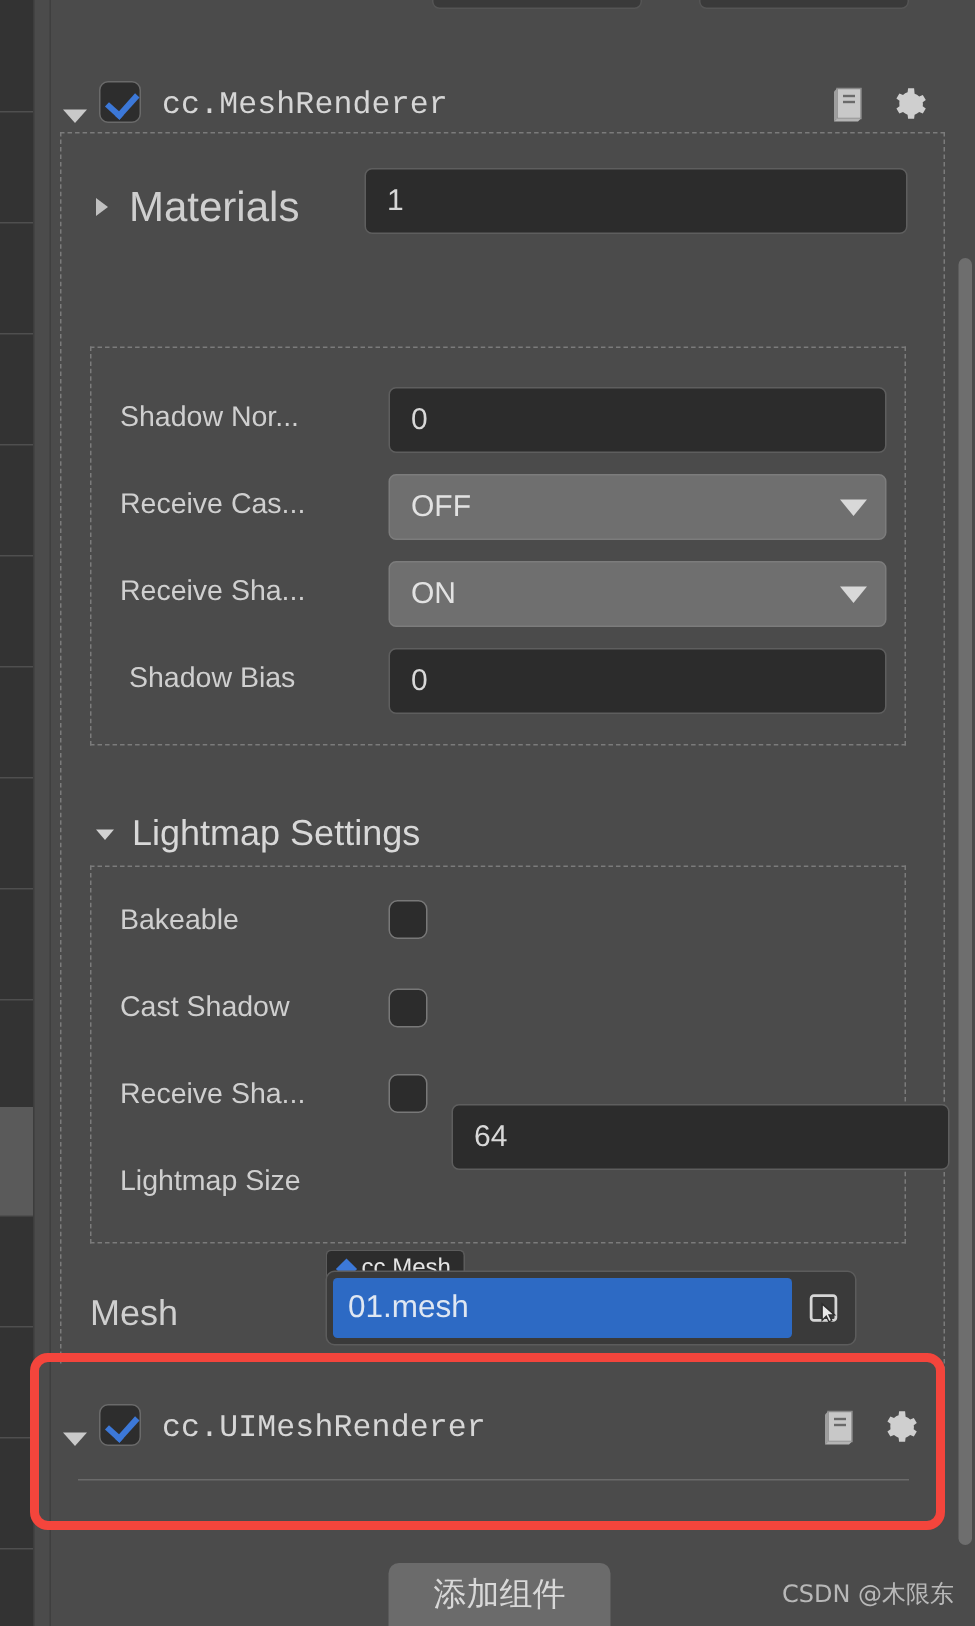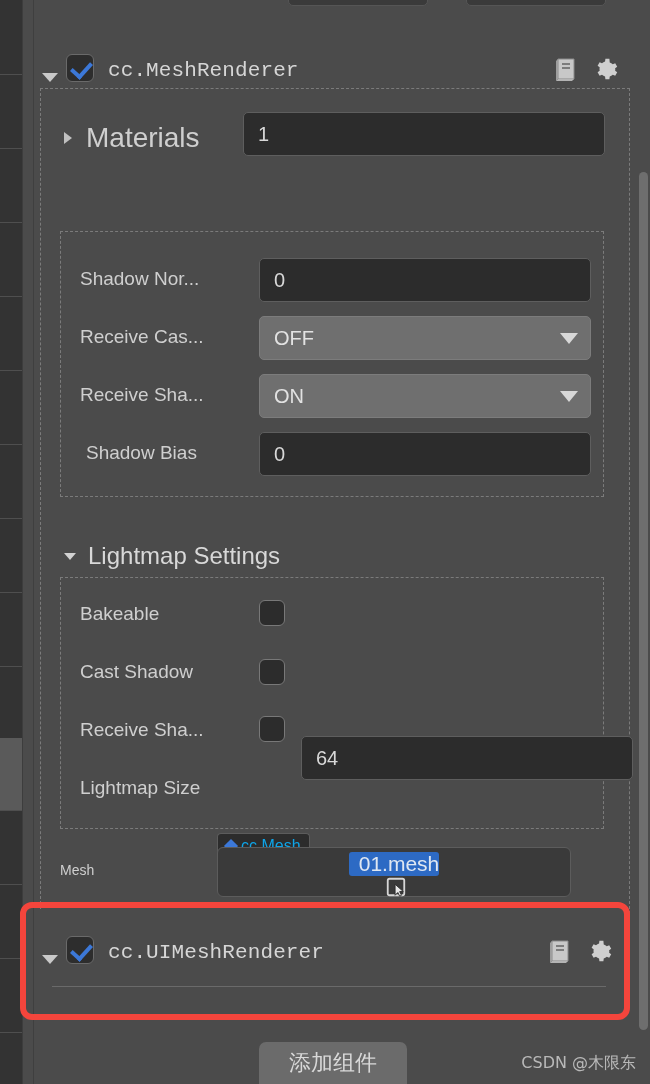--- a/index.html
+++ b/index.html
@@ -142,41 +142,41 @@
     width: 26px; height: 26px; border-radius: 6px;
     background: #2c2c2c; border: 1px solid #787878;
   }
   .section-title { color: #d8d8d8; font-size: 24px; }
 
   
   .mesh-wrap {
     position: absolute; left: 217px; top: 847px;
     width: 354px; height: 50px;
     background: #3a3a3a; border: 1px solid #5c5c5c; border-radius: 6px;
-    display: flex; align-items: center; padding: 4px; flex-direction: column;
+    display: flex; align-items: flex-start; padding: 4px;
   }
   .mesh-value {
     flex: 1; height: 40px; background: #2d6ac4; border-radius: 3px;
     color: #dfe7f2; font-size: 21px;
     display: flex; align-items: center; padding-left: 10px;
   }
   .mesh-pick {
     width: 34px; height: 40px; margin-left: 4px;
     display: flex; align-items: center; justify-content: center;
   }
   .tooltip-tag {
     position: absolute; left: 217px; top: 833px;
     height: 24px; background: #2c2c2c; border-radius: 4px 4px 0 0;
     display: flex; align-items: center; padding: 0 8px; gap: 5px;
     border: 1px solid #5c5c5c; border-bottom: none;
   }
   .tooltip-tag .diamond {
     width: 10px; height: 10px; background: #3c78d8; transform: rotate(45deg);
   }
-  .tooltip-tag .tt-text { color: #0ea5e9; font-size: 16px; }
+  .tooltip-tag .tt-text { color: #e5e5e5; font-size: 16px; }
 
   
   .red-box {
     position: absolute; left: 20px; top: 902px;
     width: 610px; height: 118px;
     border: 6px solid #f4453c; border-radius: 12px;
   }
   .ui-comp-panel {
     position: absolute; left: 34px; top: 910px;
     width: 590px; height: 102px;
@@ -319,21 +319,21 @@
     <div class="checkbox-sm" style="position:absolute; left:225px; top:716px;"></div>
 
     <div class="row" style="left:46px; top:777px;">
       <span class="lbl">Lightmap Size</span>
     </div>
     <div class="field" style="position:absolute; left:225px; top:736px; width:332px;margin-left:42px;">
       <span>64</span>
     </div>
 
     <div class="row" style="left:26px; top:862px;">
-      <span class="lbl" style="font-size:14px;">Mesh</span>
+      <span class="lbl" style="font-size:24px;">Mesh</span>
     </div>
   </div>
 
   <div class="tooltip-tag">
     <span class="diamond"></span>
     <span class="tt-text">cc.Mesh</span>
   </div>
   <div class="mesh-wrap">
     <div class="mesh-value">01.mesh</div>
     <div class="mesh-pick">

